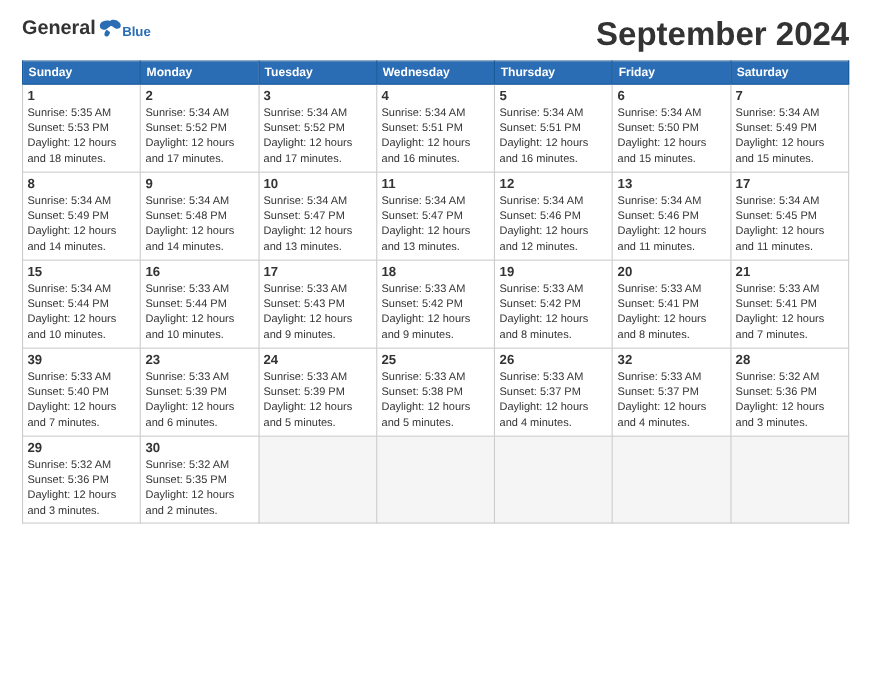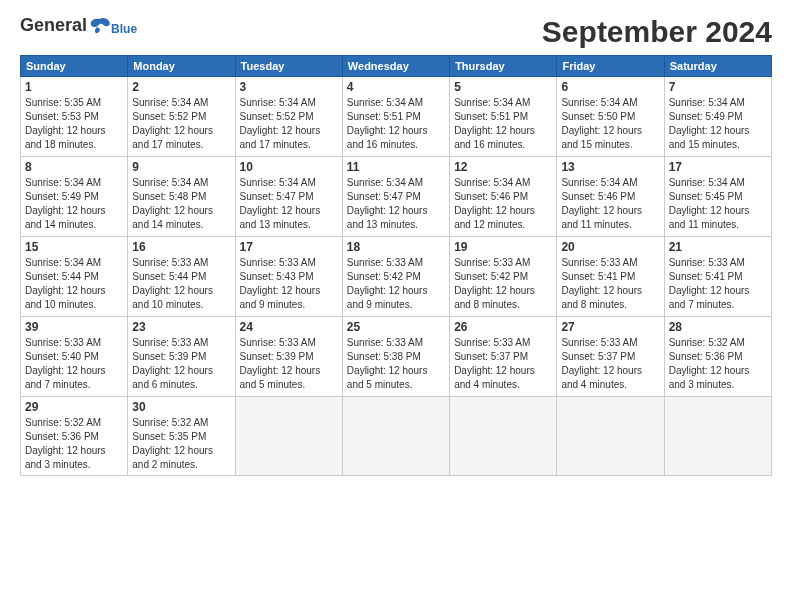--- a/index.html
+++ b/index.html
@@ -321,21 +321,21 @@
       </td>
           <td>
         <span class="day-num">26</span>
         <span class="day-info">
           Sunrise: 5:33 AM<br>
           Sunset: 5:37 PM<br>
           Daylight: 12 hours and 4 minutes.
         </span>
       </td>
           <td>
-        <span class="day-num">27</span>
+        <span class="day-num">32</span>
         <span class="day-info">
           Sunrise: 5:33 AM<br>
           Sunset: 5:37 PM<br>
           Daylight: 12 hours and 4 minutes.
         </span>
       </td>
           <td>
         <span class="day-num">28</span>
         <span class="day-info">
           Sunrise: 5:32 AM<br>

